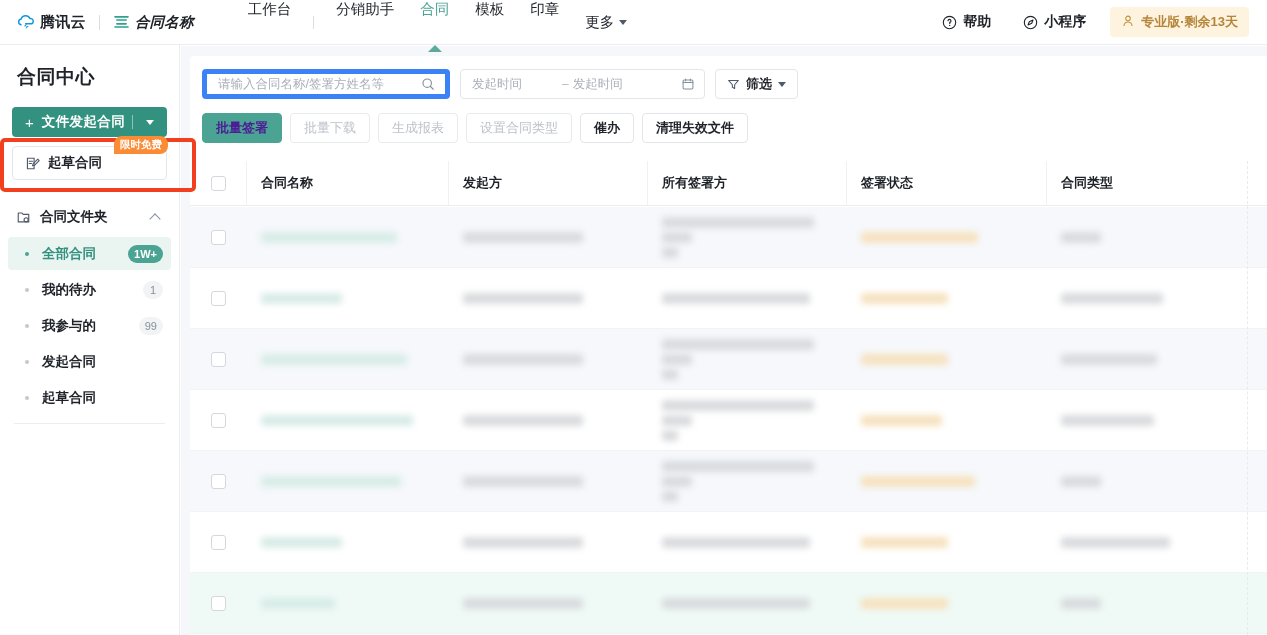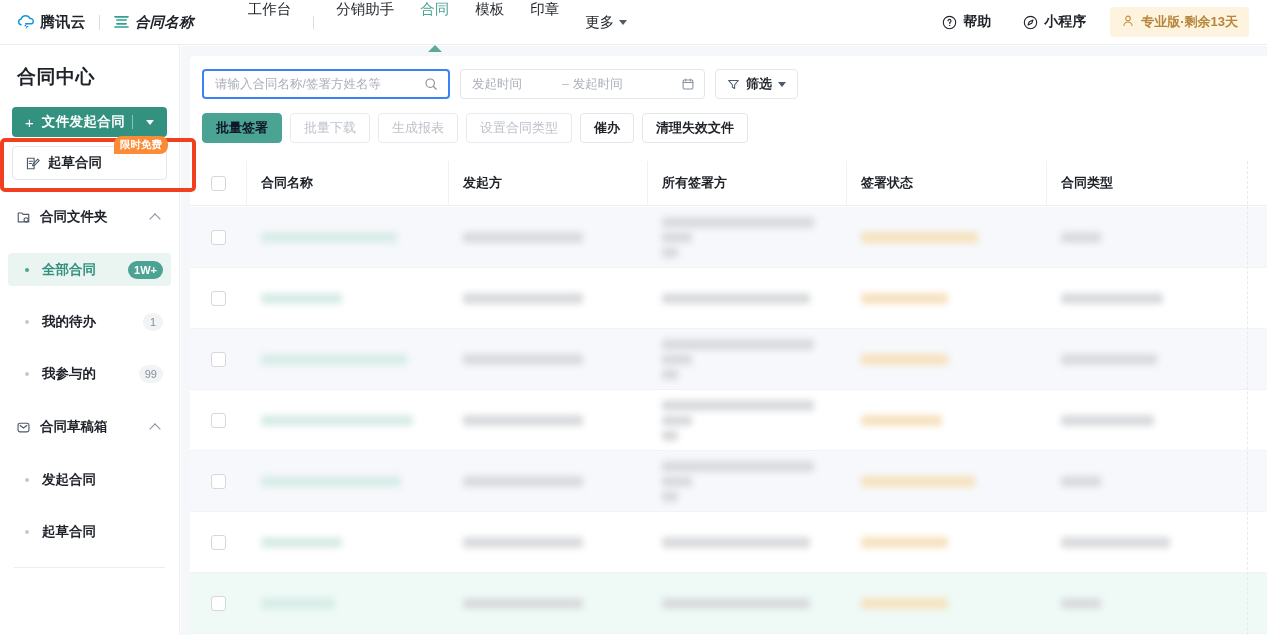--- a/index.html
+++ b/index.html
@@ -107,21 +107,21 @@
     padding: 0 8px; cursor: pointer; border-radius: 4px; margin-top: 20px;
   }
   .side-group .sg-icon { width: 15px; height: 15px; display:block; margin-right: 9px; }
   .side-group .sg-label { font-size: 13.5px; color: #1f2329; font-weight: 700; }
   .chev-up {
     margin-left: auto; width: 8px; height: 8px;
     border-left: 1.4px solid #86909c; border-top: 1.4px solid #86909c;
     transform: rotate(45deg); margin-bottom: -4px; margin-right: 4px;
   }
   .side-item {
-    display: flex; align-items: center; height: 33px; margin: 19px 8px;
+    display: flex; align-items: center; height: 33px; margin: 3px 8px;
     padding: 0 8px 0 17px; cursor: pointer; border-radius: 4px; text-align: center;
   }
   .side-item .dot {
     width: 4px; height: 4px; border-radius: 50%; background: #c5c9ce; margin-right: 13px; flex: none;
   }
   .side-item .si-label { font-size: 13.5px; color: #1f2329; font-weight: 700; white-space: nowrap; }
   .side-item.active { background: #eaf4f1; }
   .side-item.active .dot { background: #4ba393; }
   .side-item.active .si-label { color: #33917f; }
   .badge-count {
@@ -137,21 +137,21 @@
     position: absolute; left: 181px; top: 46px; right: 0; bottom: 0;
     background: #f5f7fa; overflow: hidden;
   }
   .main-card {
     position: absolute; left: 9px; top: 10px; right: 0; bottom: 0;
     background: #fff; border-radius: 4px 0 0 0;
   }
 
   .filter-row { display: flex; align-items: center; padding: 13px 0 0 12px; gap: 10px; }
   .search-box {
-    width: 248px; height: 30px; border: 2px solid #3b82f6; border-radius: 4px;
+    width: 248px; height: 30px; border: 5px solid #3b82f6; border-radius: 4px;
     display: flex; align-items: center; background: #fff;
   }
   .search-box input, .date-box input {
     border: none; outline: none; background: transparent;
     font-size: 12.5px; color: #1f2329; font-family: inherit; flex: 1; min-width: 0;
   }
   .search-box input { margin-left: 11px; }
   .search-box input::placeholder, .date-box input::placeholder { color: #a9aeb8; }
   .mag-icon { width: 14px; height: 14px; margin: 0 10px; display:block; flex: none; }
   .date-box {
@@ -173,21 +173,21 @@
     border-right: 4px solid transparent; border-top: 5px solid #4e5969;
   }
 
   .action-row { display: flex; align-items: center; padding: 14px 0 0 12px; gap: 8px; }
   .act-btn {
     height: 30px; padding: 0 13px; border-radius: 4px; display: flex;
     align-items: center; justify-content: center; font-size: 13px;
     cursor: pointer; white-space: nowrap; border: 1px solid #e3e5e8;
     background: #fff; color: #1f2329; font-weight: 700;
   }
-  .act-btn.primary { background: #4ba393; color: #0f172a; border-color: #4ba393; }
+  .act-btn.primary { background: #4ba393; color: #4c1d95; border-color: #4ba393; }
   .act-btn.disabled { color: #bdc2c9; background: #fff; border-color: #e8eaec; cursor: not-allowed; font-weight: 400; }
 
   
   .table-wrap { position: absolute; left: 0; right: 0; top: 105px; bottom: 0; overflow: hidden; }
   .thead {
     display: flex; align-items: center; height: 45px;
     border-bottom: 1px solid #ededf0; background: #fff;
   }
   .th {
     font-size: 13px; font-weight: 700; color: #1f2329;
@@ -346,30 +346,20 @@
       <span class="dot"></span>
       <span class="si-label">我的待办</span>
       <span class="badge-count">1</span>
     </div>
     <div class="side-item">
       <span class="dot"></span>
       <span class="si-label">我参与的</span>
       <span class="badge-count">99</span>
     </div>
 
-    <div class="side-group">
-      <span class="sg-icon">
-        <svg viewBox="0 0 16 16" width="15" height="15">
-          <rect x="2.2" y="3.4" width="11.6" height="9.2" rx="2" fill="none" stroke="#4e5969" stroke-width="1.2"></rect>
-          <path d="M4.4 5.8 8 8.6l3.6-2.8" fill="none" stroke="#4e5969" stroke-width="1.2" stroke-linecap="round" stroke-linejoin="round"></path>
-        </svg>
-      </span>
-      <span class="sg-label">合同草稿箱</span>
-      <span class="chev-up"></span>
-    </div>
     <div class="side-item">
       <span class="dot"></span>
       <span class="si-label">发起合同</span>
     </div>
     <div class="side-item">
       <span class="dot"></span>
       <span class="si-label">起草合同</span>
     </div>
 
     <div class="side-divider"></div>

